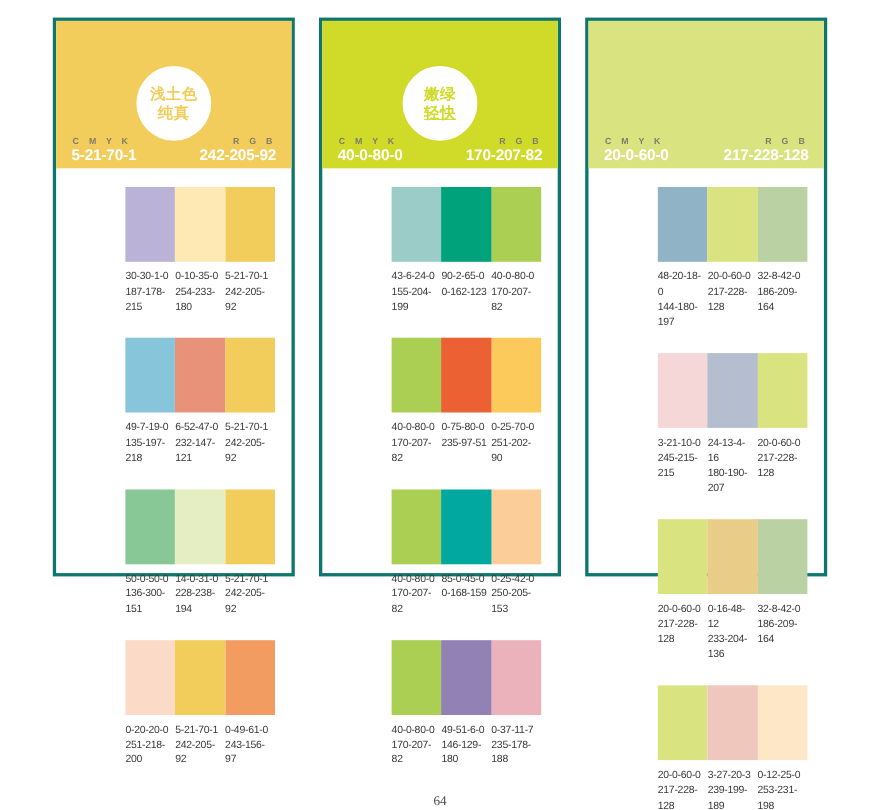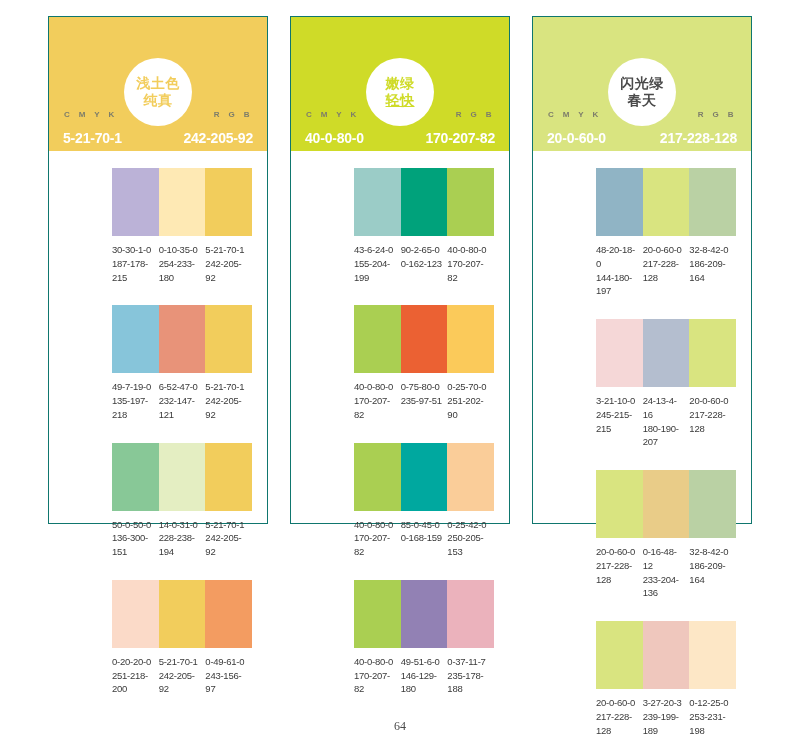--- a/index.html
+++ b/index.html
@@ -21,21 +21,21 @@
     justify-content: center;
     align-items: flex-start;
     gap: 22px;
     padding-top: 16px;
     box-sizing: border-box;
   }
   .card {
     width: 220px;
     height: 508px;
     background: #ffffff;
-    border: 1px solid #0f766e;
+    border: 3px solid #0f766e;
     box-sizing: border-box;
     display: flex;
     flex-direction: column;
     position: relative;
   }
   
   .card-header {
     height: 134px;
     flex: 0 0 134px;
     position: relative;
@@ -77,21 +77,21 @@
     display: flex;
     flex-direction: column;
     align-items: flex-start;
   }
   .code-block.right { align-items: flex-end; text-align: right; }
   .code-letters {
     font-size: 8px;
     font-weight: bold;
     color: #7d7d6a;
     letter-spacing: 3.4px;
-    margin-bottom: 12px;
+    margin-bottom: 0;
     padding-left: 1px;
   }
   .code-value {
     font-size: 14px;
     font-weight: bold;
     color: #ffffff;
     letter-spacing: -0.2px;
     line-height: 1;
   }
   
@@ -347,24 +347,20 @@
               <span class="cmyk">0-37-11-7</span>
               <span class="rgb">235-178-188</span>
             </div>
           </div>
         </div>
         <div class="page-number">64</div>
       </div>
     </div>
     <div class="card">
       <div class="card-header" style="background: rgb(217, 228, 128);">
-        <div class="badge">
-          <span class="badge-line" style="color: rgb(74, 74, 74);">闪光绿</span>
-          <span class="badge-line" style="color: rgb(74, 74, 74);">春天</span>
-        </div>
         <div class="code-row">
           <div class="code-block">
             <span class="code-letters">C M Y K</span>
             <span class="code-value" style="color: rgb(255, 255, 255);">20-0-60-0</span>
           </div>
           <div class="code-block right">
             <span class="code-letters">R G B</span>
             <span class="code-value" style="color: rgb(255, 255, 255);">217-228-128</span>
           </div>
         </div>

